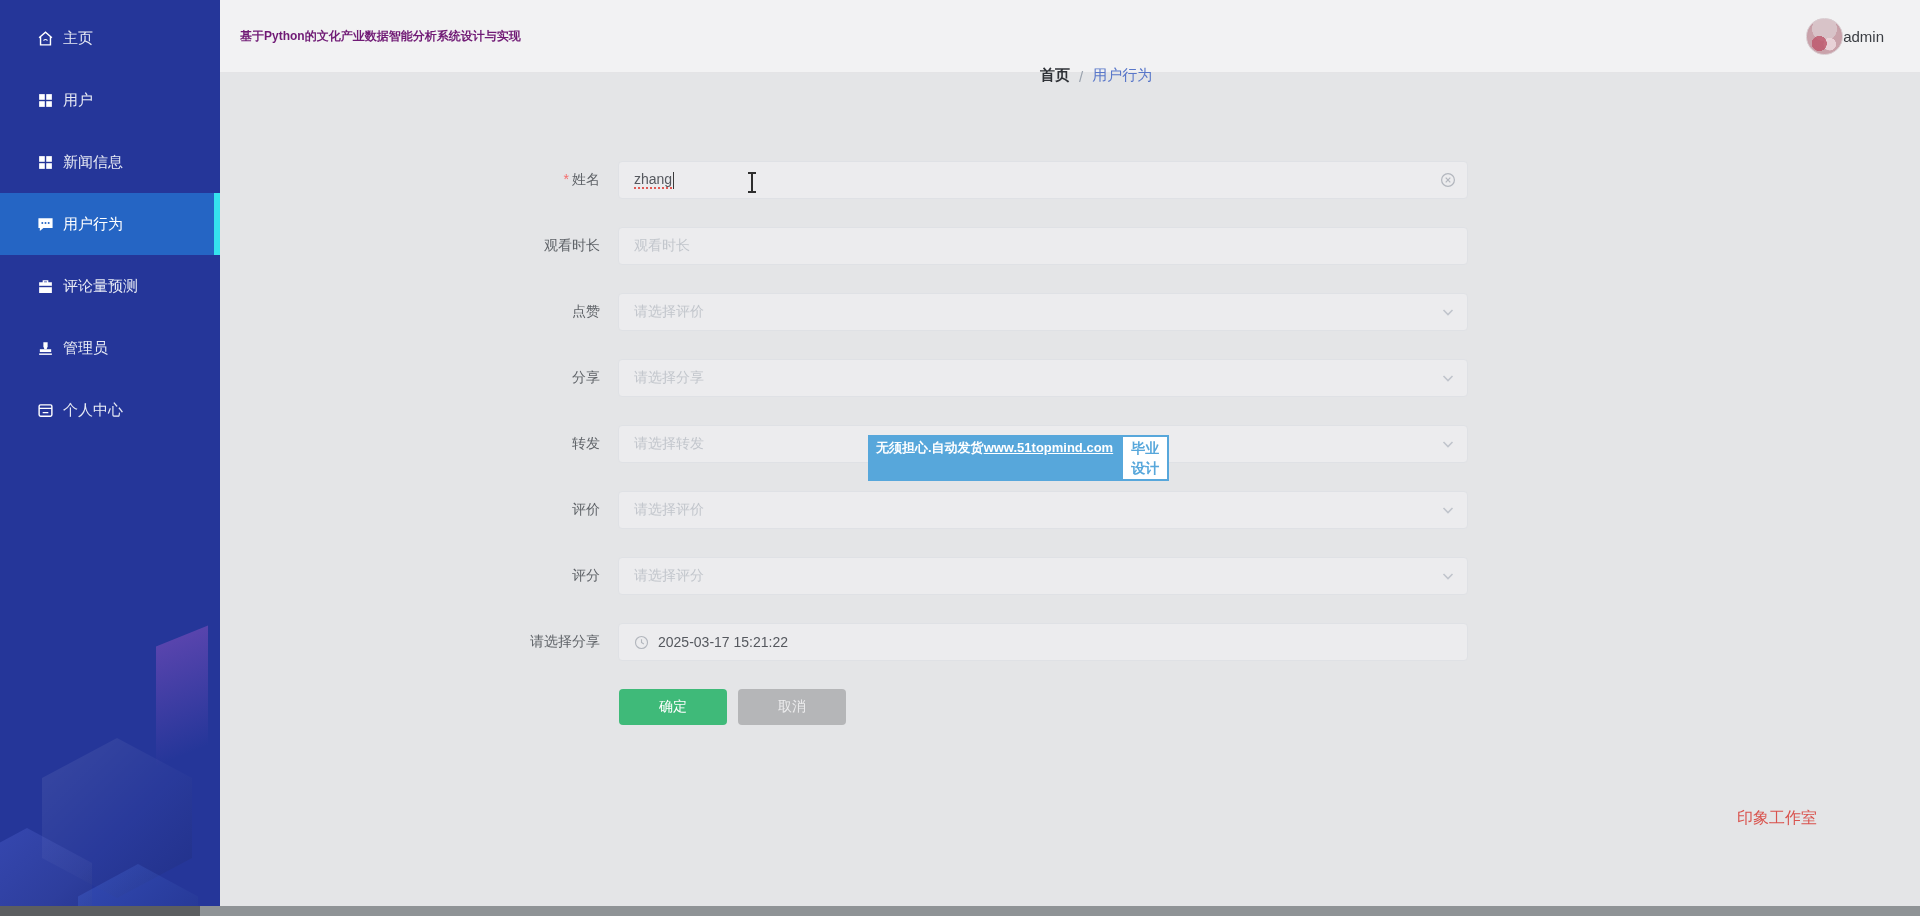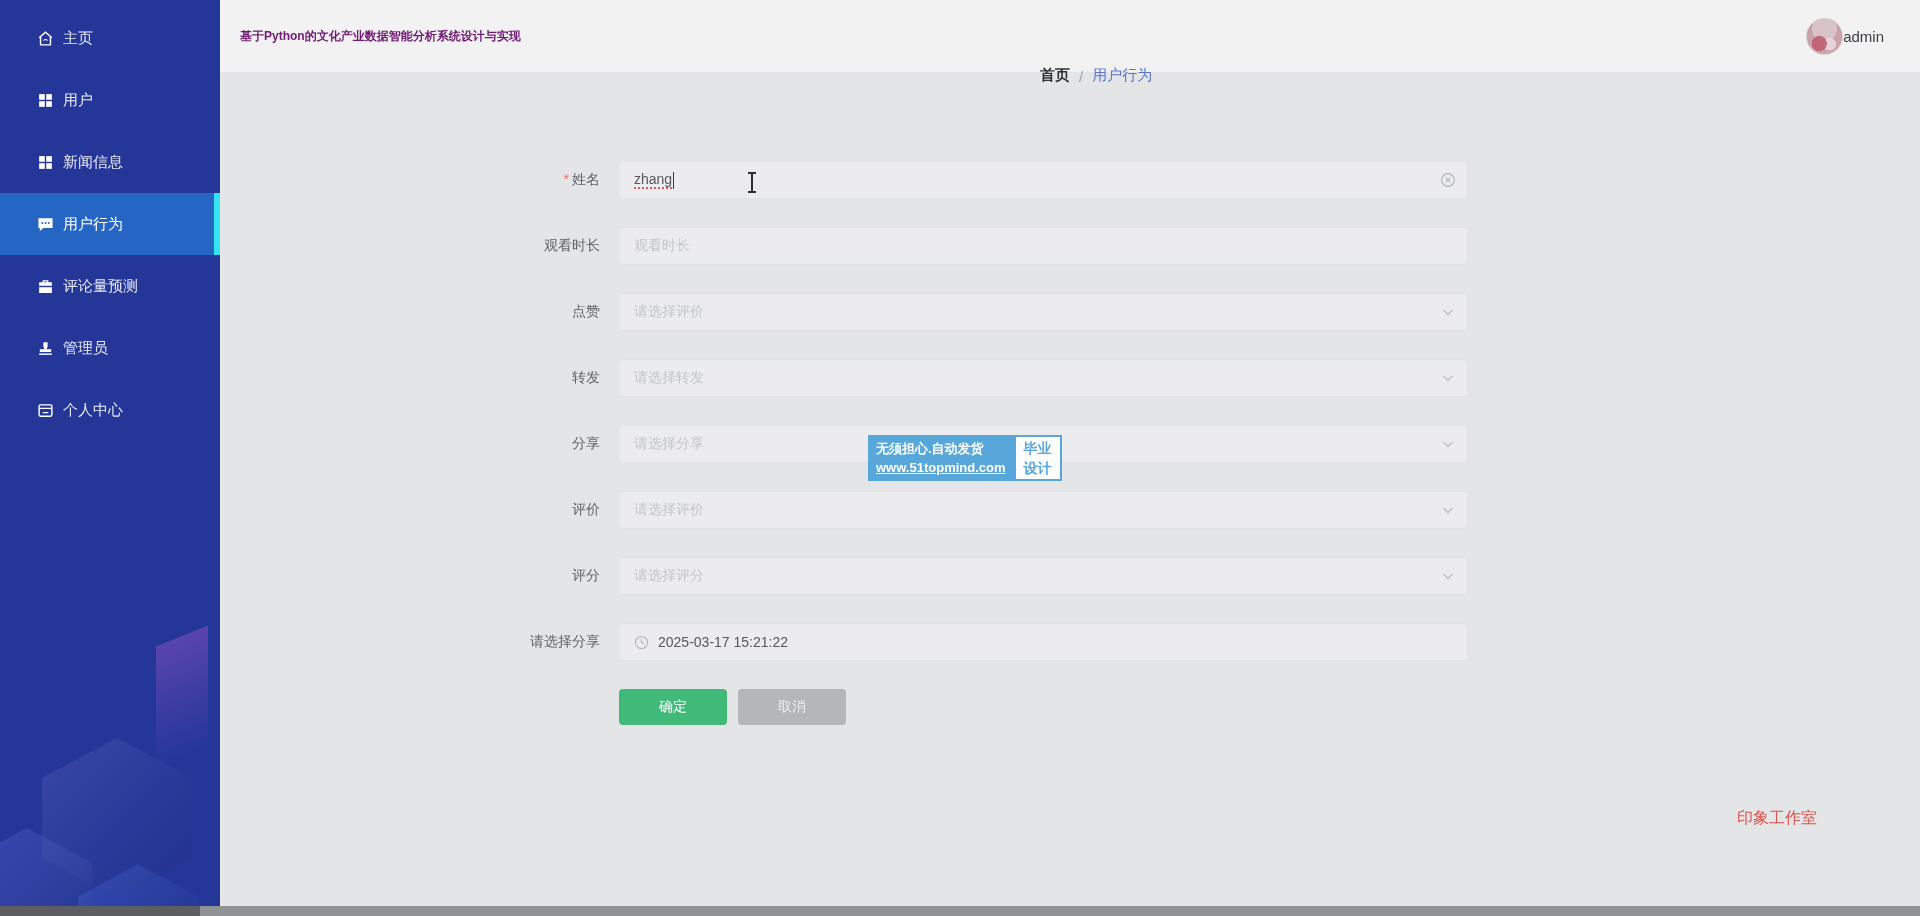--- a/index.html
+++ b/index.html
@@ -80,21 +80,21 @@
   .btn { height:36px; min-width:108px; border:none; border-radius:4px;
     font-size:14px; cursor:pointer; font-family:inherit; }
   .btn-confirm { background:#3fba79; color:#ffffff; }
   .btn-cancel { background:#b5b6b8; color:#ededee; }
 
   
   .watermark { position:absolute; left:648px; top:362px; display:flex;
     z-index:30; height:46px; }
   .wm-blue { background:#57a7db; color:#ffffff; padding:3px 8px 4px;
     font-size:13px; font-weight:bold; line-height:19px; white-space:nowrap;
-    display:flex; flex-direction:column; justify-content:center; }
+    display:flex; flex-direction:row; justify-content:center; }
   .wm-link { text-decoration:underline; }
   .wm-badge { width:48px; background:#ffffff; border:2px solid #57a7db;
     color:#57a7db; font-size:14px; font-weight:bold; line-height:20px;
     display:flex; flex-direction:column; align-items:center; justify-content:center; }
 
   
   .studio { position:absolute; right:103px; top:735px; font-size:16px;
     color:#d9534e; z-index:5; }
   .ibeam { position:absolute; left:531px; top:100px; width:2px; height:19px;
     background:#2e2e2e; z-index:40; }
@@ -236,35 +236,35 @@
         <span class="placeholder">请选择评价</span>
         <span class="side-icon">
           <svg viewBox="0 0 16 16" fill="none" stroke="#c0c4cc" stroke-width="1.6">
               <path d="M3.5 6 L8 10.5 L12.5 6"></path>
             </svg>
         </span>
       </div>
     </div>
 
     <div class="form-row">
+      <div class="f-label">分享</div>
+      <div class="control select">
+        <span class="placeholder">请选择分享</span>
+        <span class="side-icon">
+          <svg viewBox="0 0 16 16" fill="none" stroke="#c0c4cc" stroke-width="1.6">
+              <path d="M3.5 6 L8 10.5 L12.5 6"></path>
+            </svg>
+        </span>
+      </div>
+    </div>
+
+    <div class="form-row">
       <div class="f-label">转发</div>
       <div class="control select">
         <span class="placeholder">请选择转发</span>
-        <span class="side-icon">
-          <svg viewBox="0 0 16 16" fill="none" stroke="#c0c4cc" stroke-width="1.6">
-              <path d="M3.5 6 L8 10.5 L12.5 6"></path>
-            </svg>
-        </span>
-      </div>
-    </div>
-
-    <div class="form-row">
-      <div class="f-label">分享</div>
-      <div class="control select">
-        <span class="placeholder">请选择分享</span>
         <span class="side-icon">
           <svg viewBox="0 0 16 16" fill="none" stroke="#c0c4cc" stroke-width="1.6">
               <path d="M3.5 6 L8 10.5 L12.5 6"></path>
             </svg>
         </span>
       </div>
     </div>
 
     <div class="form-row">
       <div class="f-label">评价</div>

